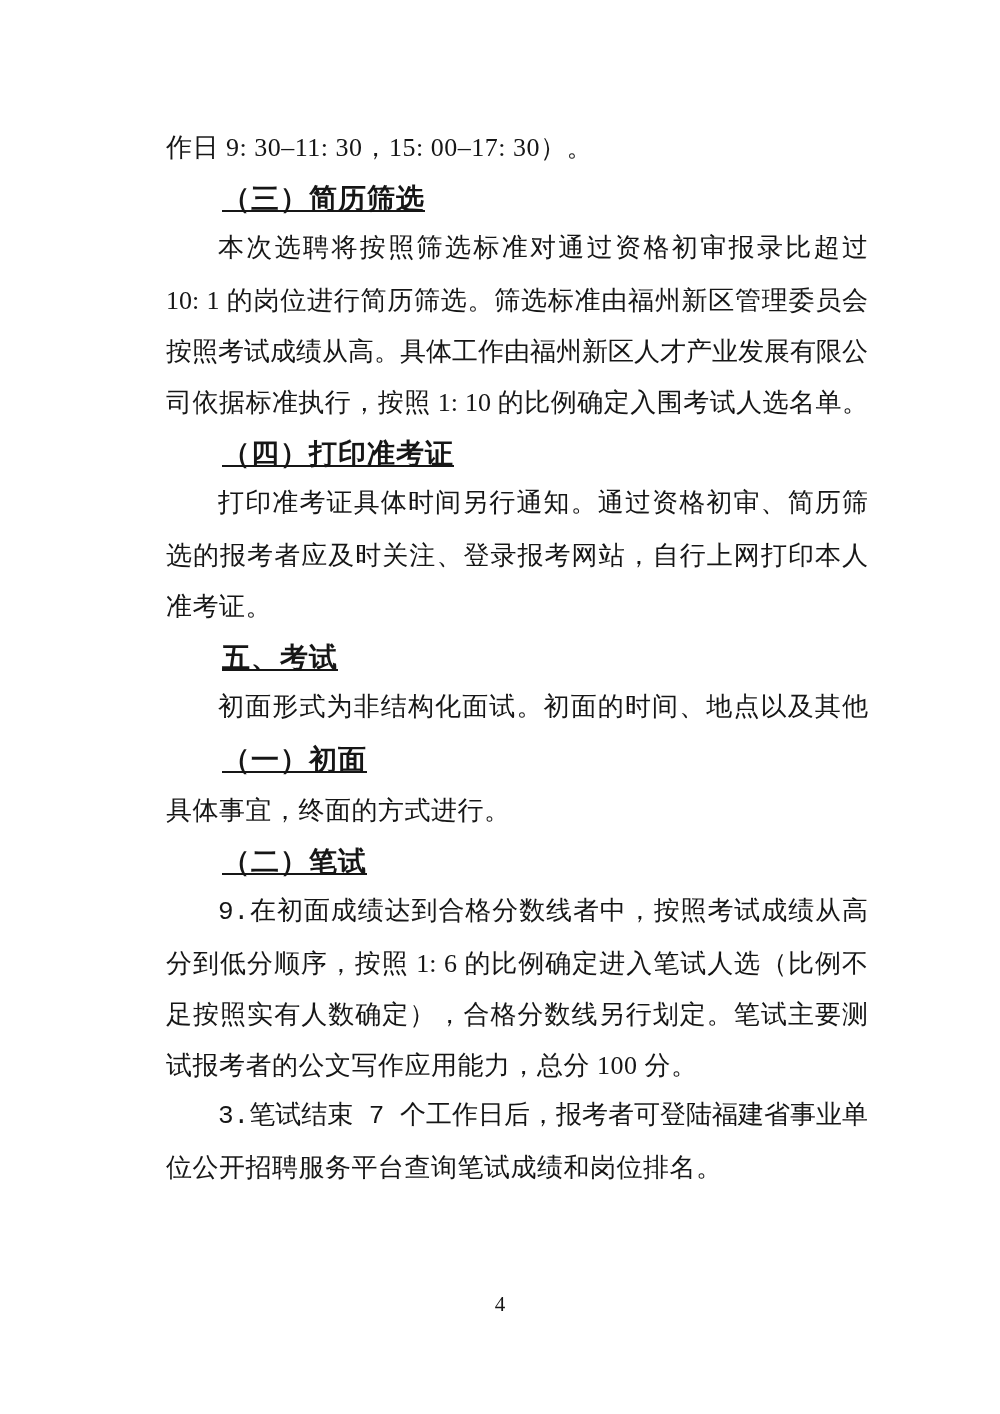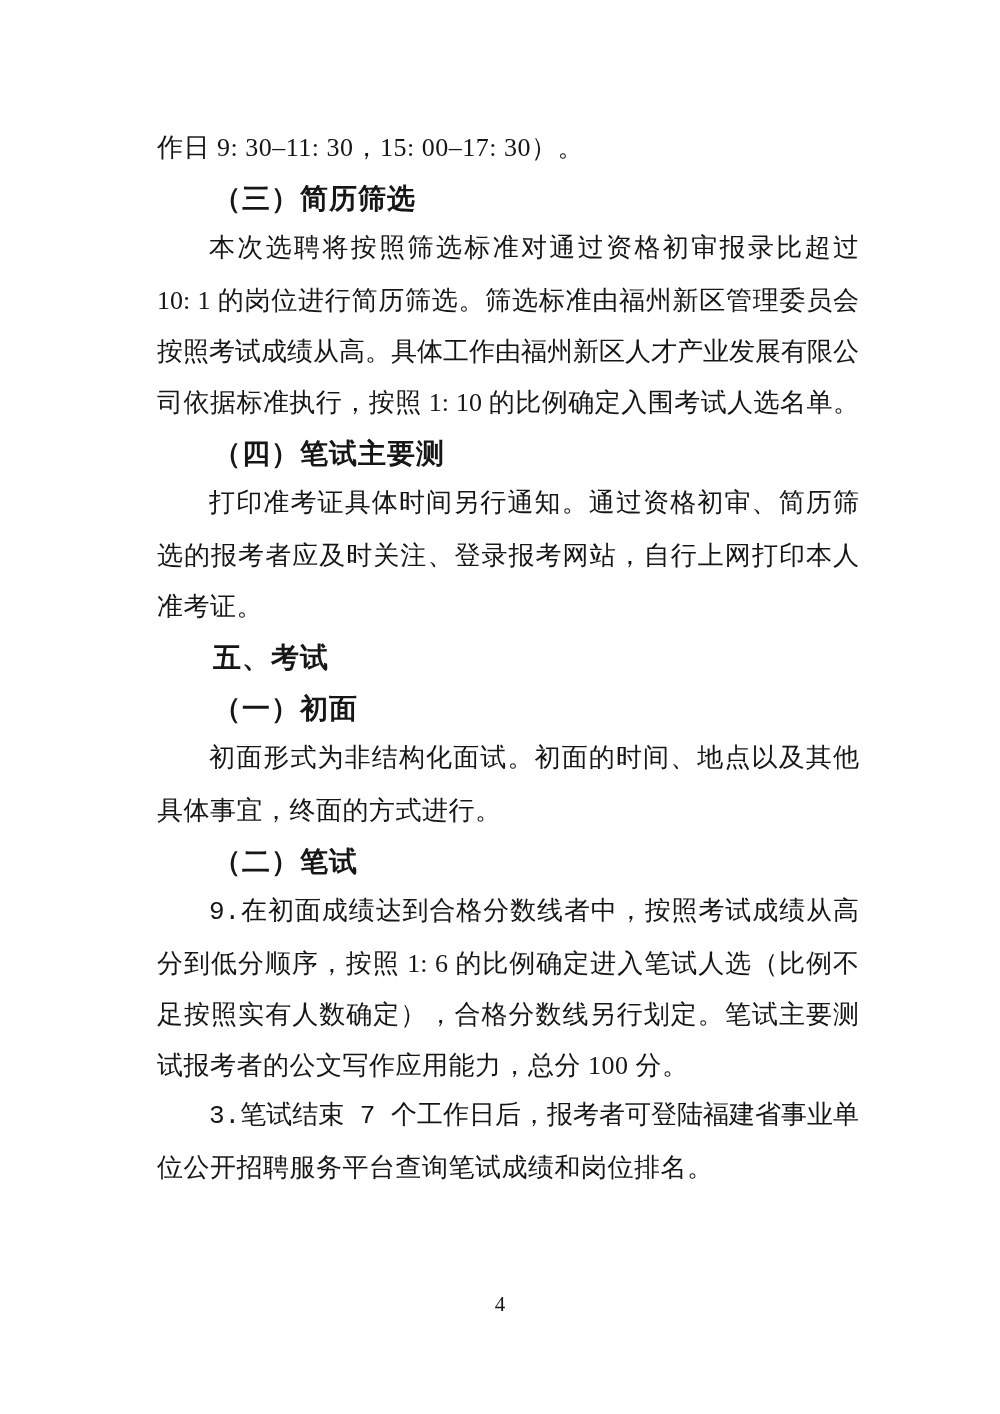--- a/index.html
+++ b/index.html
@@ -11,21 +11,21 @@
     position: relative;
     width: 1000px;
     height: 1414px;
     background: #ffffff;
     overflow: hidden;
     font-family: "Liberation Serif", "DejaVu Serif", serif;
     color: #161616;
   }
   .content {
     position: absolute;
-    left: 157px;
+    left: 166px;
     top: 122px;
     width: 702px;
   }
   .line {
     height: 51px;
     line-height: 51px;
     font-size: 26px;
     white-space: nowrap;
     letter-spacing: 0.5px;
   }
@@ -37,20 +37,21 @@
   }
   .line.indent {
     text-indent: 2em;
     font-family: Liberation Mono, monospace;
   }
   .line.heading {
     font-family: "Liberation Sans", "DejaVu Sans", sans-serif;
     font-weight: 700;
     font-size: 28px;
     letter-spacing: 1px;
+    text-decoration: underline;
   }
   .page-number {
     position: absolute;
     left: 0;
     top: 1284px;
     width: 100%;
     text-align: center;
     font-size: 21px;
     line-height: 40px;
     font-family: "Liberation Serif", "DejaVu Serif", serif;
@@ -61,27 +62,27 @@
 <body>
 
 <div class="page">
   <div class="content">
       <div class="line">作日 9: 30–11: 30，15: 00–17: 30）。</div>
       <div class="line heading indent">（三）简历筛选</div>
       <div class="line indent justify">本次选聘将按照筛选标准对通过资格初审报录比超过</div>
       <div class="line justify">10: 1 的岗位进行简历筛选。筛选标准由福州新区管理委员会</div>
       <div class="line justify">按照考试成绩从高。具体工作由福州新区人才产业发展有限公</div>
       <div class="line justify">司依据标准执行，按照 1: 10 的比例确定入围考试人选名单。</div>
-      <div class="line heading indent">（四）笔试主要测</div>
+      <div class="line heading indent">（四）打印准考证</div>
       <div class="line indent justify">打印准考证具体时间另行通知。通过资格初审、简历筛</div>
       <div class="line justify">选的报考者应及时关注、登录报考网站，自行上网打印本人</div>
       <div class="line">准考证。</div>
       <div class="line heading indent">五、考试</div>
+      <div class="line indent justify">初面形式为非结构化面试。初面的时间、地点以及其他</div>
       <div class="line heading indent">（一）初面</div>
-      <div class="line indent justify">初面形式为非结构化面试。初面的时间、地点以及其他</div>
       <div class="line">具体事宜，终面的方式进行。</div>
       <div class="line heading indent">（二）笔试</div>
       <div class="line indent justify">9.在初面成绩达到合格分数线者中，按照考试成绩从高</div>
       <div class="line justify">分到低分顺序，按照 1: 6 的比例确定进入笔试人选（比例不</div>
       <div class="line justify">足按照实有人数确定），合格分数线另行划定。笔试主要测</div>
       <div class="line">试报考者的公文写作应用能力，总分 100 分。</div>
       <div class="line indent justify">3.笔试结束 7 个工作日后，报考者可登陆福建省事业单</div>
       <div class="line">位公开招聘服务平台查询笔试成绩和岗位排名。</div>
     </div>
   <div class="page-number">4</div>

